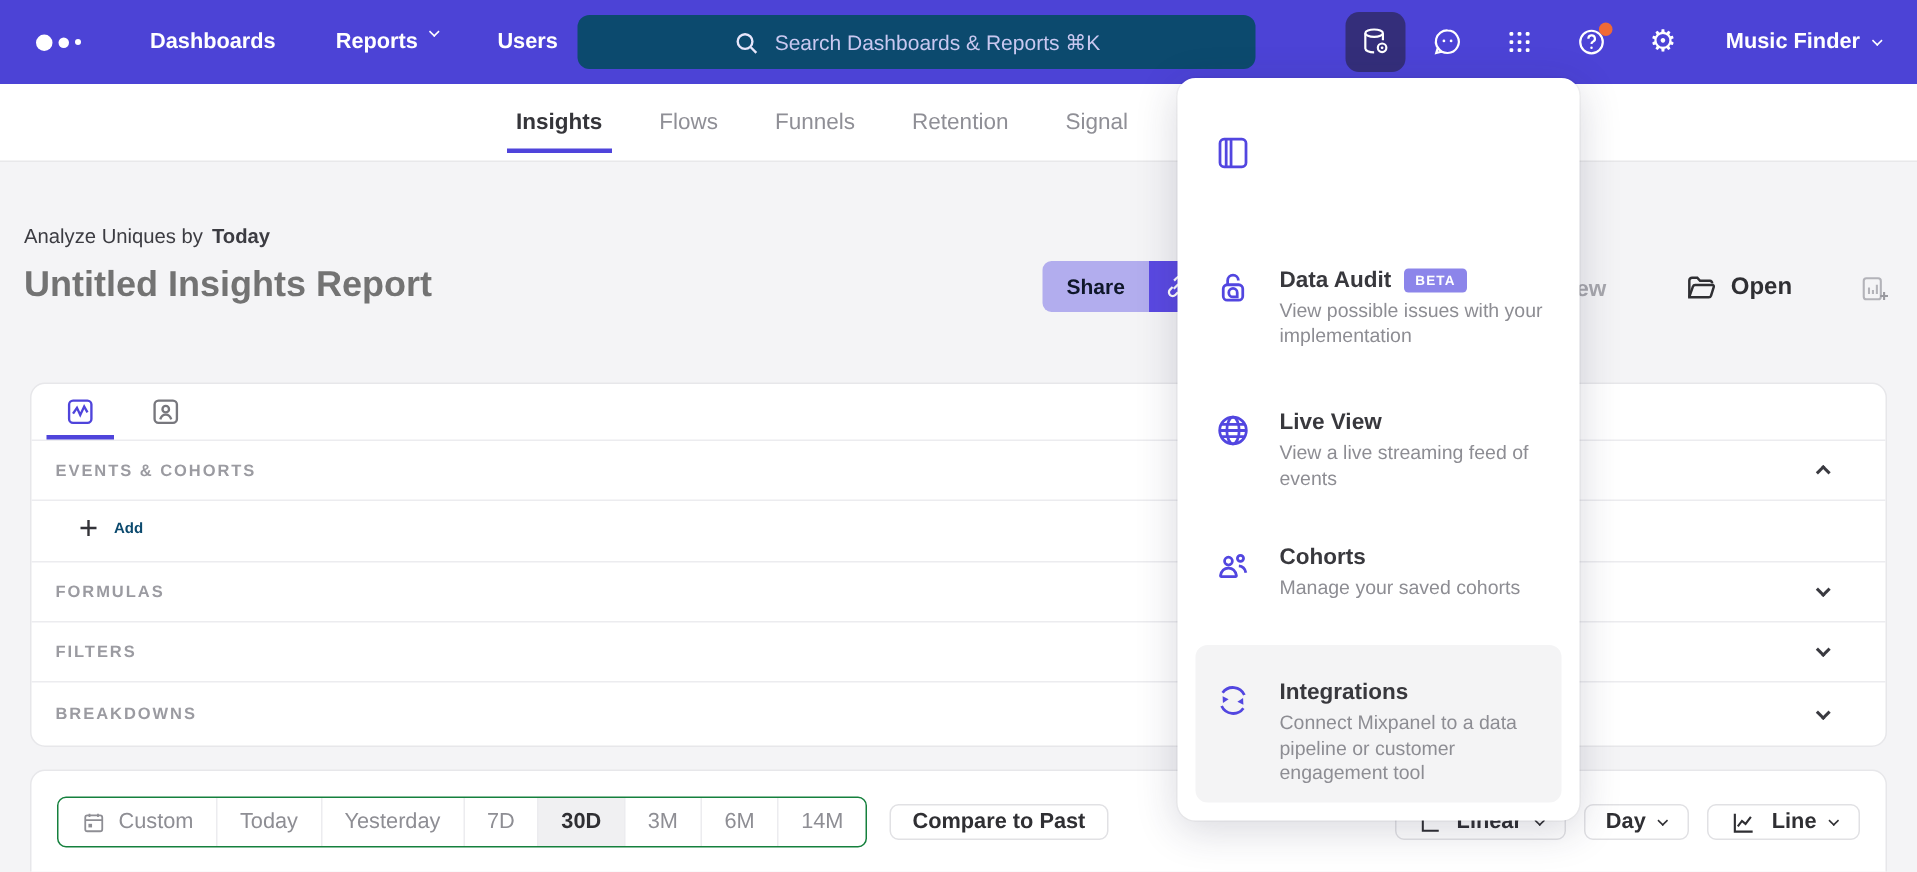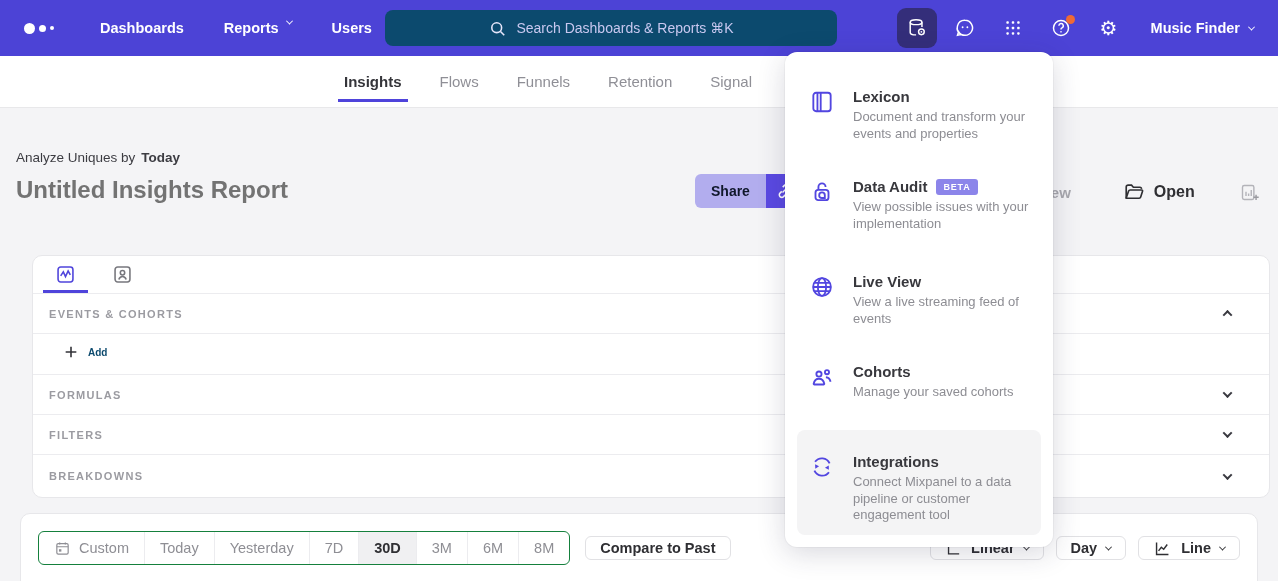--- a/index.html
+++ b/index.html
@@ -49,21 +49,21 @@
   .link-btn { width:36px; height:34px; background:#5a49e2; border:none; border-radius:0 6px 6px 0;
               display:flex; align-items:center; justify-content:center; cursor:pointer; }
   .hdr-actions { position:absolute; top:178px; left:1040px; display:flex; align-items:center; height:28px; }
   .new-label { color:#a7a7ad; font-size:15px; font-weight:600; cursor:pointer; }
   .open-group { display:flex; align-items:center; gap:9px; margin-left:52px; cursor:pointer; }
   .open-label { font-size:16px; font-weight:700; color:#2f2f33; }
   .addchart { margin-left:44px; cursor:pointer; display:flex; }
 
   
   .panel { position:absolute; background:#fff; border:1px solid #e7e7ea; border-radius:10px; }
-  .qpanel { left:32px; top:255px; width:1238px; height:243px; }
+  .qpanel { left:20px; top:255px; width:1238px; height:243px; }
   .icontabs { height:38px; display:flex; align-items:center; gap:20px; padding-left:14px; border-bottom:1px solid #ececef; }
   .icontab { position:relative; height:100%; display:flex; align-items:center; padding:0 8px; cursor:pointer; }
   .icontab.active::after { content:""; position:absolute; left:-4px; right:-4px; bottom:0; height:3px; background:#4f44db; }
   .secrow { position:relative; border-bottom:1px solid #ececef; display:flex; align-items:center; }
   .seclabel { font-size:11px; font-weight:700; letter-spacing:1.3px; color:#9b9ba1; margin-left:16px; }
   .secchev { position:absolute; right:38px; color:#3a3a40; cursor:pointer; }
   .addbtn { display:flex; align-items:center; gap:9px; margin:10px 0 14px 30px; font-size:10px; font-weight:700; color:#0c4a6e; cursor:pointer; }
 
   
   .dpanel { left:20px; top:513px; width:1238px; height:90px; border-radius:10px 10px 0 0; }
@@ -291,21 +291,21 @@
         <div class="segitem active">
             <span>30D</span>
           </div>
         <div class="segitem">
             <span>3M</span>
           </div>
         <div class="segitem">
             <span>6M</span>
           </div>
         <div class="segitem">
-            <span>8M</span>
+            <span>14M</span>
           </div>
       </div>
       <button class="btn compare">
           <span>Compare to Past</span>
         </button>
 
       <div class="rightctl">
         <button class="btn">
           <svg width="17" height="17" viewBox="0 0 24 24" fill="none" stroke="#2f2f33" stroke-width="1.9">
               <path d="M5 4.5v15h15"></path>
@@ -330,26 +330,20 @@
   </div>
 
   <div class="popup">
     <div class="hoverblock"></div>
 
     <div class="pitem" style="top:36px;">
       <svg class="picon" width="26" height="26" viewBox="0 0 24 24" fill="none" stroke="#5246e0" stroke-width="1.7">
         <rect x="4" y="3.5" width="16" height="17" rx="2.5"></rect>
           <path d="M7.8 3.5v17M10.8 3.5v17"></path>
       </svg>
-      <div>
-        <div class="ptitle">
-            <span>Lexicon</span>
-          </div>
-        <div class="pdesc">Document and transform your events and properties</div>
-      </div>
     </div>
 
     <div class="pitem" style="top:126px;">
       <svg class="picon" width="26" height="26" viewBox="0 0 24 24" fill="none" stroke="#5246e0" stroke-width="1.7">
         <path d="M8.7 10V7.4a3.3 3.3 0 0 1 6.6 0"></path>
         <rect x="6" y="10" width="12" height="9.5" rx="2.5"></rect>
         <path d="M14.6 14.9a2.6 2.6 0 1 0-2.6 2.6h2.6v-2.6z"></path>
       </svg>
       <div>
         <div class="ptitle">

